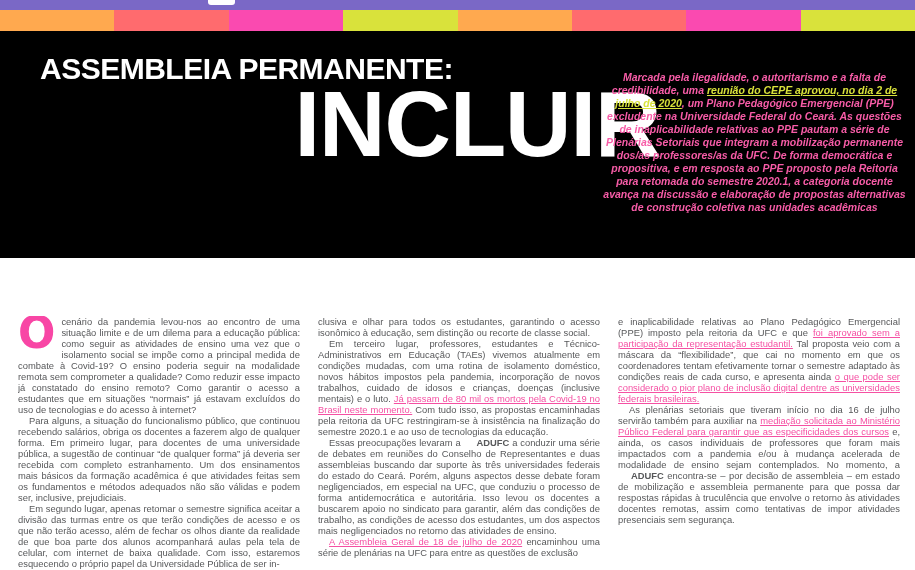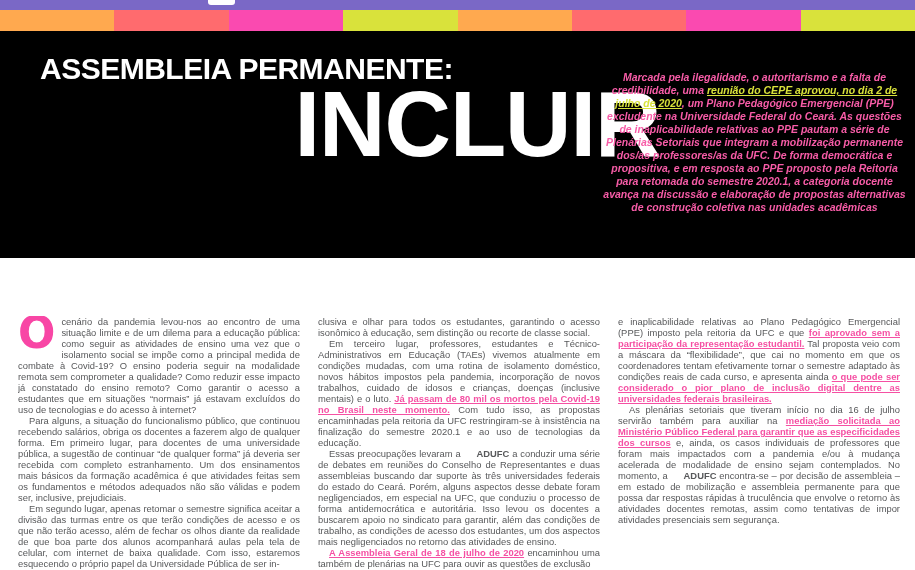--- a/index.html
+++ b/index.html
@@ -27,21 +27,21 @@
   
   .columns{position:absolute;left:18px;top:316px;width:882px;height:254px;
            display:flex;gap:18px;overflow:hidden;}
   .col{width:282px;height:254px;overflow:hidden;text-align:justify;
        font-size:9.4px;line-height:11px;color:#57585A;}
   .para{margin:0;}
   .para.indent{text-indent:11px;}
   .dropcap{float:left;font-size:44px;line-height:34px;font-weight:bold;
            color:#F846A5;margin:0 6px 0 0;font-family:"DejaVu Sans",sans-serif;}
   .seg-b{font-weight:bold;margin-left:13px;}
-  .seg-pl{color:#F550A3;font-weight:bold;text-decoration:underline;cursor:pointer;}
+  .seg-pl{color:#F550A3;font-weight:normal;text-decoration:underline;cursor:pointer;}
 </style>
 </head>
 <body>
 
 <div class="page">
 
   <div class="topbar">
     <div class="toptab"></div>
   </div>
 
@@ -67,21 +67,21 @@
   <div class="columns">
     <div class="col">
         <p class="para"><span class="dropcap">O</span><span>cenário da pandemia levou-nos ao encontro de uma situação limite e de um dilema para a educação pública: como seguir as atividades de ensino uma vez que o isolamento social se impõe como a principal medida de combate à Covid-19? O ensino poderia seguir na modalidade remota sem comprometer a qualidade? Como reduzir esse impacto já constatado do ensino remoto? Como garantir o acesso a estudantes que em situações “normais” já estavam excluídos do uso de tecnologias e do acesso à internet?</span></p>
         <p class="para indent"><span>Para alguns, a situação do funcionalismo público, que continuou recebendo salários, obriga os docentes a fazerem algo de qualquer forma. Em primeiro lugar, para docentes de uma universidade pública, a sugestão de continuar “de qualquer forma” já deveria ser recebida com completo estranhamento. Um dos ensinamentos mais básicos da formação acadêmica é que atividades feitas sem os fundamentos e métodos adequados não são válidas e podem ser, inclusive, prejudiciais.</span></p>
         <p class="para indent"><span>Em segundo lugar, apenas retomar o semestre significa aceitar a divisão das turmas entre os que terão condições de acesso e os que não terão acesso, além de fechar os olhos diante da realidade de que boa parte dos alunos acompanhará aulas pela tela de celular, com internet de baixa qualidade. Com isso, estaremos esquecendo o próprio papel da Universidade Pública de ser in-</span></p>
       </div>
     <div class="col">
         <p class="para"><span>clusiva e olhar para todos os estudantes, garantindo o acesso isonômico à educação, sem distinção ou recorte de classe social.</span></p>
         <p class="para indent"><span>Em terceiro lugar, professores, estudantes e Técnico-Administrativos em Educação (TAEs) vivemos atualmente em condições mudadas, com uma rotina de isolamento doméstico, novos hábitos impostos pela pandemia, incorporação de novos trabalhos, cuidado de idosos e crianças, doenças (inclusive mentais) e o luto. </span><span class="seg-pl">Já passam de 80 mil os mortos pela Covid-19 no Brasil neste momento.</span><span> Com tudo isso, as propostas encaminhadas pela reitoria da UFC restringiram-se à insistência na finalização do semestre 2020.1 e ao uso de tecnologias da educação.</span></p>
         <p class="para indent"><span>Essas preocupações levaram a </span><span class="seg-b">ADUFC</span><span> a conduzir uma série de debates em reuniões do Conselho de Representantes e duas assembleias buscando dar suporte às três universidades federais do estado do Ceará. Porém, alguns aspectos desse debate foram negligenciados, em especial na UFC, que conduziu o processo de forma antidemocrática e autoritária. Isso levou os docentes a buscarem apoio no sindicato para garantir, além das condições de trabalho, as condições de acesso dos estudantes, um dos aspectos mais negligenciados no retorno das atividades de ensino.</span></p>
-        <p class="para indent"><span class="seg-pl">A Assembleia Geral de 18 de julho de 2020</span><span> encaminhou uma também de plenárias na UFC para ouvir as questões de exclusão</span></p>
+        <p class="para indent"><span class="seg-pl">A Assembleia Geral de 18 de julho de 2020</span><span> encaminhou uma série de plenárias na UFC para entre as questões de exclusão</span></p>
       </div>
     <div class="col">
         <p class="para"><span>e inaplicabilidade relativas ao Plano Pedagógico Emergencial (PPE) imposto pela reitoria da UFC e que </span><span class="seg-pl">foi aprovado sem a participação da representação estudantil.</span><span> Tal proposta veio com a máscara da “flexibilidade”, que cai no momento em que os coordenadores tentam efetivamente tornar o semestre adaptado às condições reais de cada curso, e apresenta ainda </span><span class="seg-pl">o que pode ser considerado o pior plano de inclusão digital dentre as universidades federais brasileiras.</span></p>
         <p class="para indent"><span>As plenárias setoriais que tiveram início no dia 16 de julho servirão também para auxiliar na </span><span class="seg-pl">mediação solicitada ao Ministério Público Federal para garantir que as especificidades dos cursos</span><span> e, ainda, os casos individuais de professores que foram mais impactados com a pandemia e/ou à mudança acelerada de modalidade de ensino sejam contemplados. No momento, a </span><span class="seg-b">ADUFC</span><span> encontra-se – por decisão de assembleia – em estado de mobilização e assembleia permanente para que possa dar respostas rápidas à truculência que envolve o retorno às atividades docentes remotas, assim como tentativas de impor atividades presenciais sem segurança.</span></p>
       </div>
   </div>
 
 </div>
 
 </body></html>

